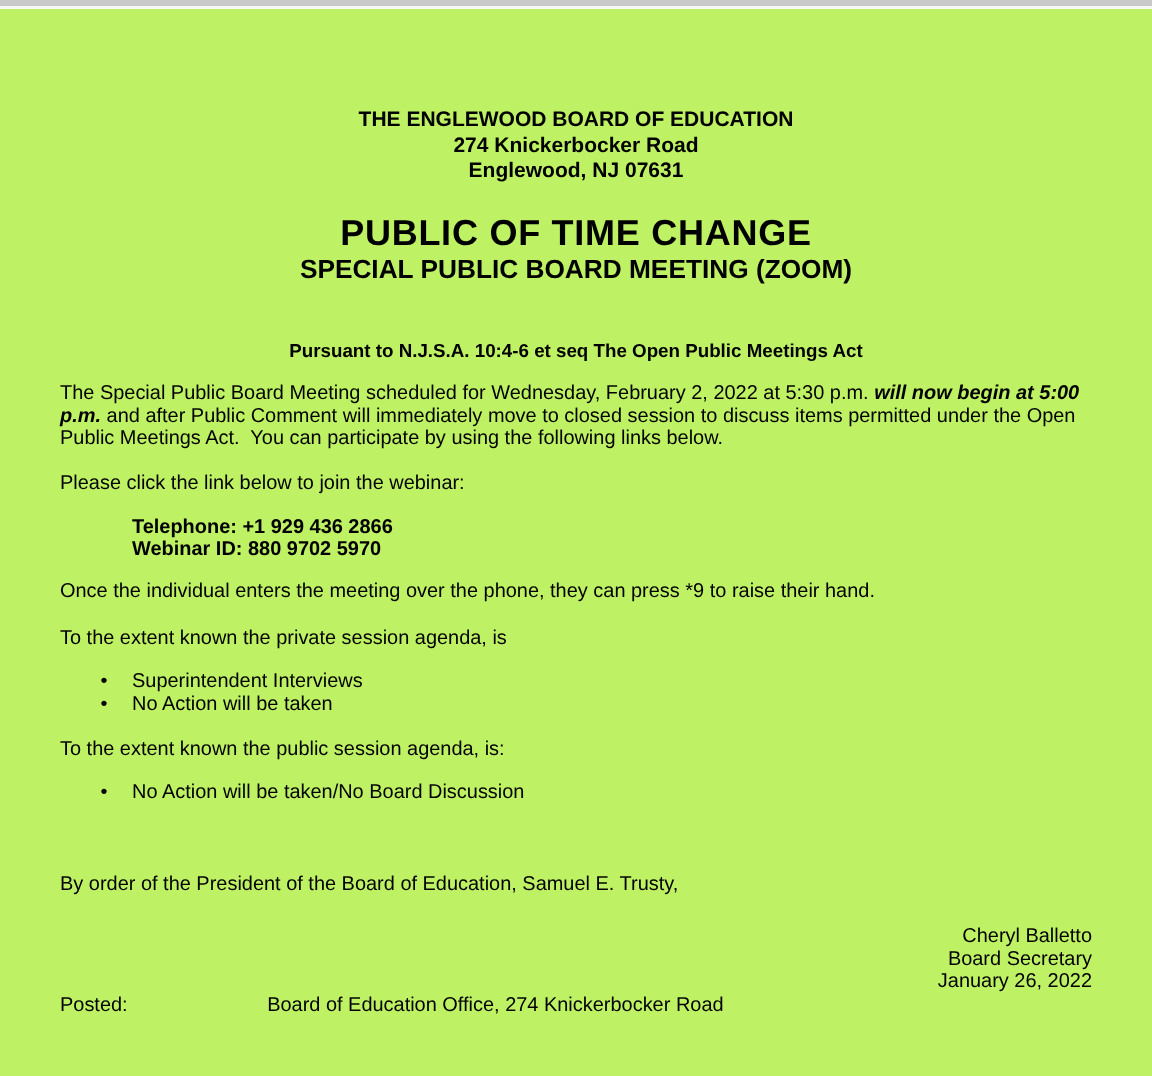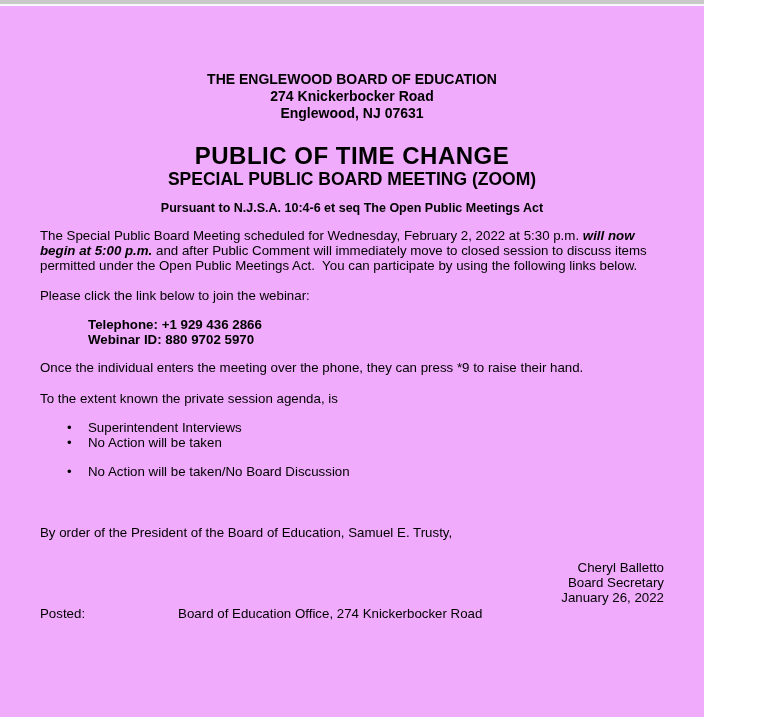--- a/index.html
+++ b/index.html
@@ -1,34 +1,34 @@
 <!DOCTYPE html>
 <html><head>
 <meta charset="utf-8">
 <style>
   html,body { margin:0; padding:0; background:#ffffff; }
   .page {
     position:relative;
-    width:704px; height:717px;
-    background:#f0abfc;
+    width:768px; height:717px;
+    background:#bef264;
     overflow:hidden;
     font-family:"Liberation Sans", sans-serif;
     color:#000000;
     box-sizing:border-box;
   }
   .topbar { height:4px; background:#c9c9c9; }
   .topbar-shadow { height:2px; background:#f7f7f7; }
   .content { padding:0 40px; }
 
   .org-header { margin-top:65px; text-align:center; font-weight:bold; font-size:14px; line-height:17px; }
   .org-header div { margin:0; }
 
   .doc-title { margin-top:20px; text-align:center; font-weight:bold; font-size:24px; line-height:27px; letter-spacing:0.5px; }
   .doc-subtitle { text-align:center; font-weight:bold; font-size:17.5px; line-height:20px; }
-  .statute { margin-top:12px; text-align:center; font-weight:bold; font-size:12.5px; line-height:15px; }
+  .statute { margin-top:38px; text-align:center; font-weight:bold; font-size:12.5px; line-height:15px; }
 
   .body-text { font-size:13.3px; line-height:15px; margin:0; }
   .bi { font-weight:bold; font-style:italic; }
   .mt12 { margin-top:12px; }
   .mt13 { margin-top:13px; }
   .mt14 { margin-top:14px; }
   .mt15 { margin-top:15px; }
   .mt16 { margin-top:16px; }
 
   .indent { margin-left:48px; }
@@ -76,20 +76,21 @@
     <p class="body-text mt13">Once the individual enters the meeting over the phone, they can press *9 to raise their hand.</p>
 
 
     <p class="body-text mt16">To the extent known the private session agenda, is</p>
 
     <div class="mt14">
       <div class="body-text bullet-item">Superintendent Interviews</div>
       <div class="body-text bullet-item">No Action will be taken</div>
     </div>
 
+    <p class="body-text mt15">To the extent known the public session agenda, is:</p>
 
     <div class="mt14">
       <div class="body-text bullet-item">No Action will be taken/No Board Discussion</div>
     </div>
 
     <p class="body-text by-order">By order of the President of the Board of Education, Samuel E. Trusty,</p>
 
     <div class="signature">
       <div class="body-text">Cheryl Balletto</div>
       <div class="body-text">Board Secretary</div>

